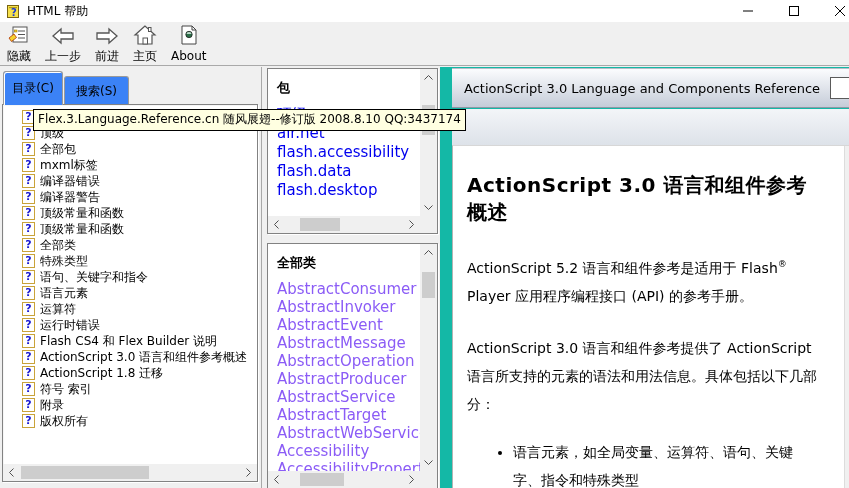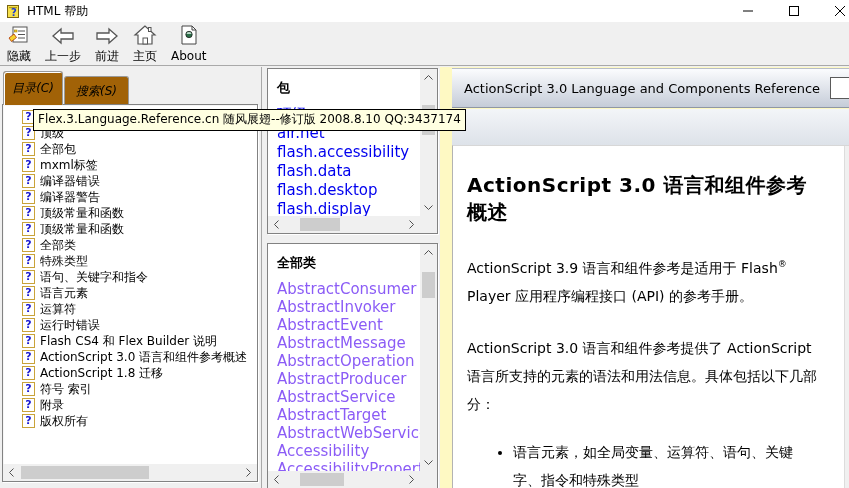--- a/index.html
+++ b/index.html
@@ -16,21 +16,21 @@
 
   
   .toolbar { position:absolute; left:0; top:22px; width:849px; height:44px; background:#f0f0f0; display:flex; align-items:flex-start; padding:2px 0 0 2px; border-bottom:1px solid #a9a9a9; }
   .tb-btn { height:40px; display:flex; flex-direction:column; align-items:center; justify-content:space-between; padding:1px 5px; margin-right:4px; }
   .tb-btn .tb-icon { height:20px; display:flex; align-items:flex-end; }
   .tb-btn .tb-label { font-size:12px; line-height:14px; }
 
   
   .left-pane { position:absolute; left:0; top:67px; width:261px; height:421px; background:#f0f0f0; }
   .pane-divider { position:absolute; top:67px; width:1px; height:421px; background:#a9a9a9; }
-  .tab { position:absolute; background:#a16207; border:1px solid #9a9a9a; border-bottom:none; border-radius:3px 3px 0 0; display:flex; align-items:center; justify-content:center; font-size:12px;font-style:italic; }
+  .tab { position:absolute; background:#3b82f6; border:1px solid #9a9a9a; border-bottom:none; border-radius:3px 3px 0 0; display:flex; align-items:center; justify-content:center; font-size:12px; }
   .tab.active { left:3px; top:4px; width:60px; height:34px; z-index:3; box-shadow:inset 1px 1px 0 #ffffff; }
   .tab.inactive { left:64px; top:9px; width:65px; height:29px; z-index:1; }
 
   .tree-box { position:absolute; left:2px; top:37px; width:256px; height:378px; background:#ffffff; border:1px solid #828282; box-shadow:inset 1px 1px 0 #4c4c4c0d, 1px 1px 0 #ffffff; z-index:2; }
   .tree-rows { position:absolute; left:0; top:0; right:0; bottom:17px; overflow:hidden; padding-top:4px; }
   .tree-row { display:flex; align-items:center; height:16px; padding-left:19px; white-space:nowrap; overflow:hidden; }
   .tree-icon { flex:0 0 13px; width:13px; height:14px; background:#ffffff; border:1px solid #c9a33a; color:#1a1ad1; font-weight:bold; font-size:11px; line-height:12px; text-align:center; }
   .tree-label { margin-left:5px; font-size:12px; }
 
   
@@ -52,21 +52,21 @@
   .list-box.packages { top:1px; height:166px; }
   .list-box.classes  { top:176px; height:246px; }
   .list-content { position:absolute; left:0; top:0; right:17px; bottom:17px; overflow:hidden; padding:10px 0 0 9px; }
   .list-header { font-size:13px; font-weight:bold; margin-bottom:8px; }
   .link { display:block; font-size:15px; text-decoration:none; cursor:pointer; }
   .packages .link { line-height:19px; color:#0000ee; }
   .classes  .link { line-height:18px; color:#8b5cf6; }
   .scroll-corner { position:absolute; right:0; bottom:0; width:17px; height:17px; background:#f0f0f0; }
 
   
-  .right-pane { position:absolute; left:440px; top:67px; width:409px; height:421px; background:#fef9c3; }
+  .right-pane { position:absolute; left:440px; top:67px; width:409px; height:421px; background:#14b8a6; }
   .banner { position:absolute; left:12px; top:1px; width:397px; height:40px; background:linear-gradient(#fbfcfe, #c5ccd8); border-top:1px solid #b7bdc8; border-bottom:1px solid #8f97a4; display:flex; align-items:center; }
   .banner-title { font-size:13px; margin-left:12px; white-space:nowrap; }
   .banner-search { margin-left:10px; width:110px; height:22px; border:1px solid #5a5a5a; background:#ffffff; font-size:12px; padding:0 3px; }
   .sub-strip { position:absolute; left:12px; top:42px; width:397px; height:36px; background:linear-gradient(#f3f5f8, #dde2e9); }
   .content { position:absolute; left:12px; top:78px; width:397px; height:343px; background:#ffffff; border-left:1px solid #b3b3b3; border-top:1px solid #d7d7d7; overflow:hidden; }
   .content-inner { padding:26px 32px 0 14px; }
   .content h1 { font-size:20px; font-weight:bold; letter-spacing:0.5px; }
   .content p { font-size:14px; line-height:28px; margin-top:24px; }
   .content ul { margin-top:20px; padding-left:46px; }
   .content li { font-size:14px; line-height:28px; }
@@ -300,21 +300,20 @@
             <a class="link">顶级</a>
 
             <a class="link">air.net</a>
 
             <a class="link">flash.accessibility</a>
 
             <a class="link">flash.data</a>
 
             <a class="link">flash.desktop</a>
 
-            <a class="link">flash.display</a>
           </div>
       </div>
       <div class="vscroll" style="bottom:17px;">
         <div class="arrow up">
           <svg width="9" height="5" viewBox="0 0 9 5">
               <path d="M0.5 4.5 L4.5 0.5 L8.5 4.5" fill="none" stroke="#505050"></path>
             </svg>
         </div>
         <div class="vthumb" style="top:36px; height:30px;"></div>
         <div class="arrow down">
@@ -401,21 +400,21 @@
   <div class="right-pane">
     <div class="banner">
       <span class="banner-title">ActionScript 3.0 Language and Components Reference</span>
       <input class="banner-search" type="text" value="" style="">
     </div>
     <div class="sub-strip"></div>
 
     <div class="content">
       <div class="content-inner">
         <h1>ActionScript 3.0 语言和组件参考概述</h1>
-        <p><span>ActionScript 3.9 语言和组件参考是适用于 Flash</span><sup>®</sup><span> Player 应用程序编程接口 (API) 的参考手册。</span></p>
+        <p><span>ActionScript 5.2 语言和组件参考是适用于 Flash</span><sup>®</sup><span> Player 应用程序编程接口 (API) 的参考手册。</span></p>
         <p>ActionScript 3.0 语言和组件参考提供了 ActionScript 语言所支持的元素的语法和用法信息。具体包括以下几部分：</p>
         <ul>
 
             <li>语言元素，如全局变量、运算符、语句、关键字、指令和特殊类型</li>
 
           </ul>
       </div>
       <div class="content-scrollsliver"></div>
     </div>
   </div>

